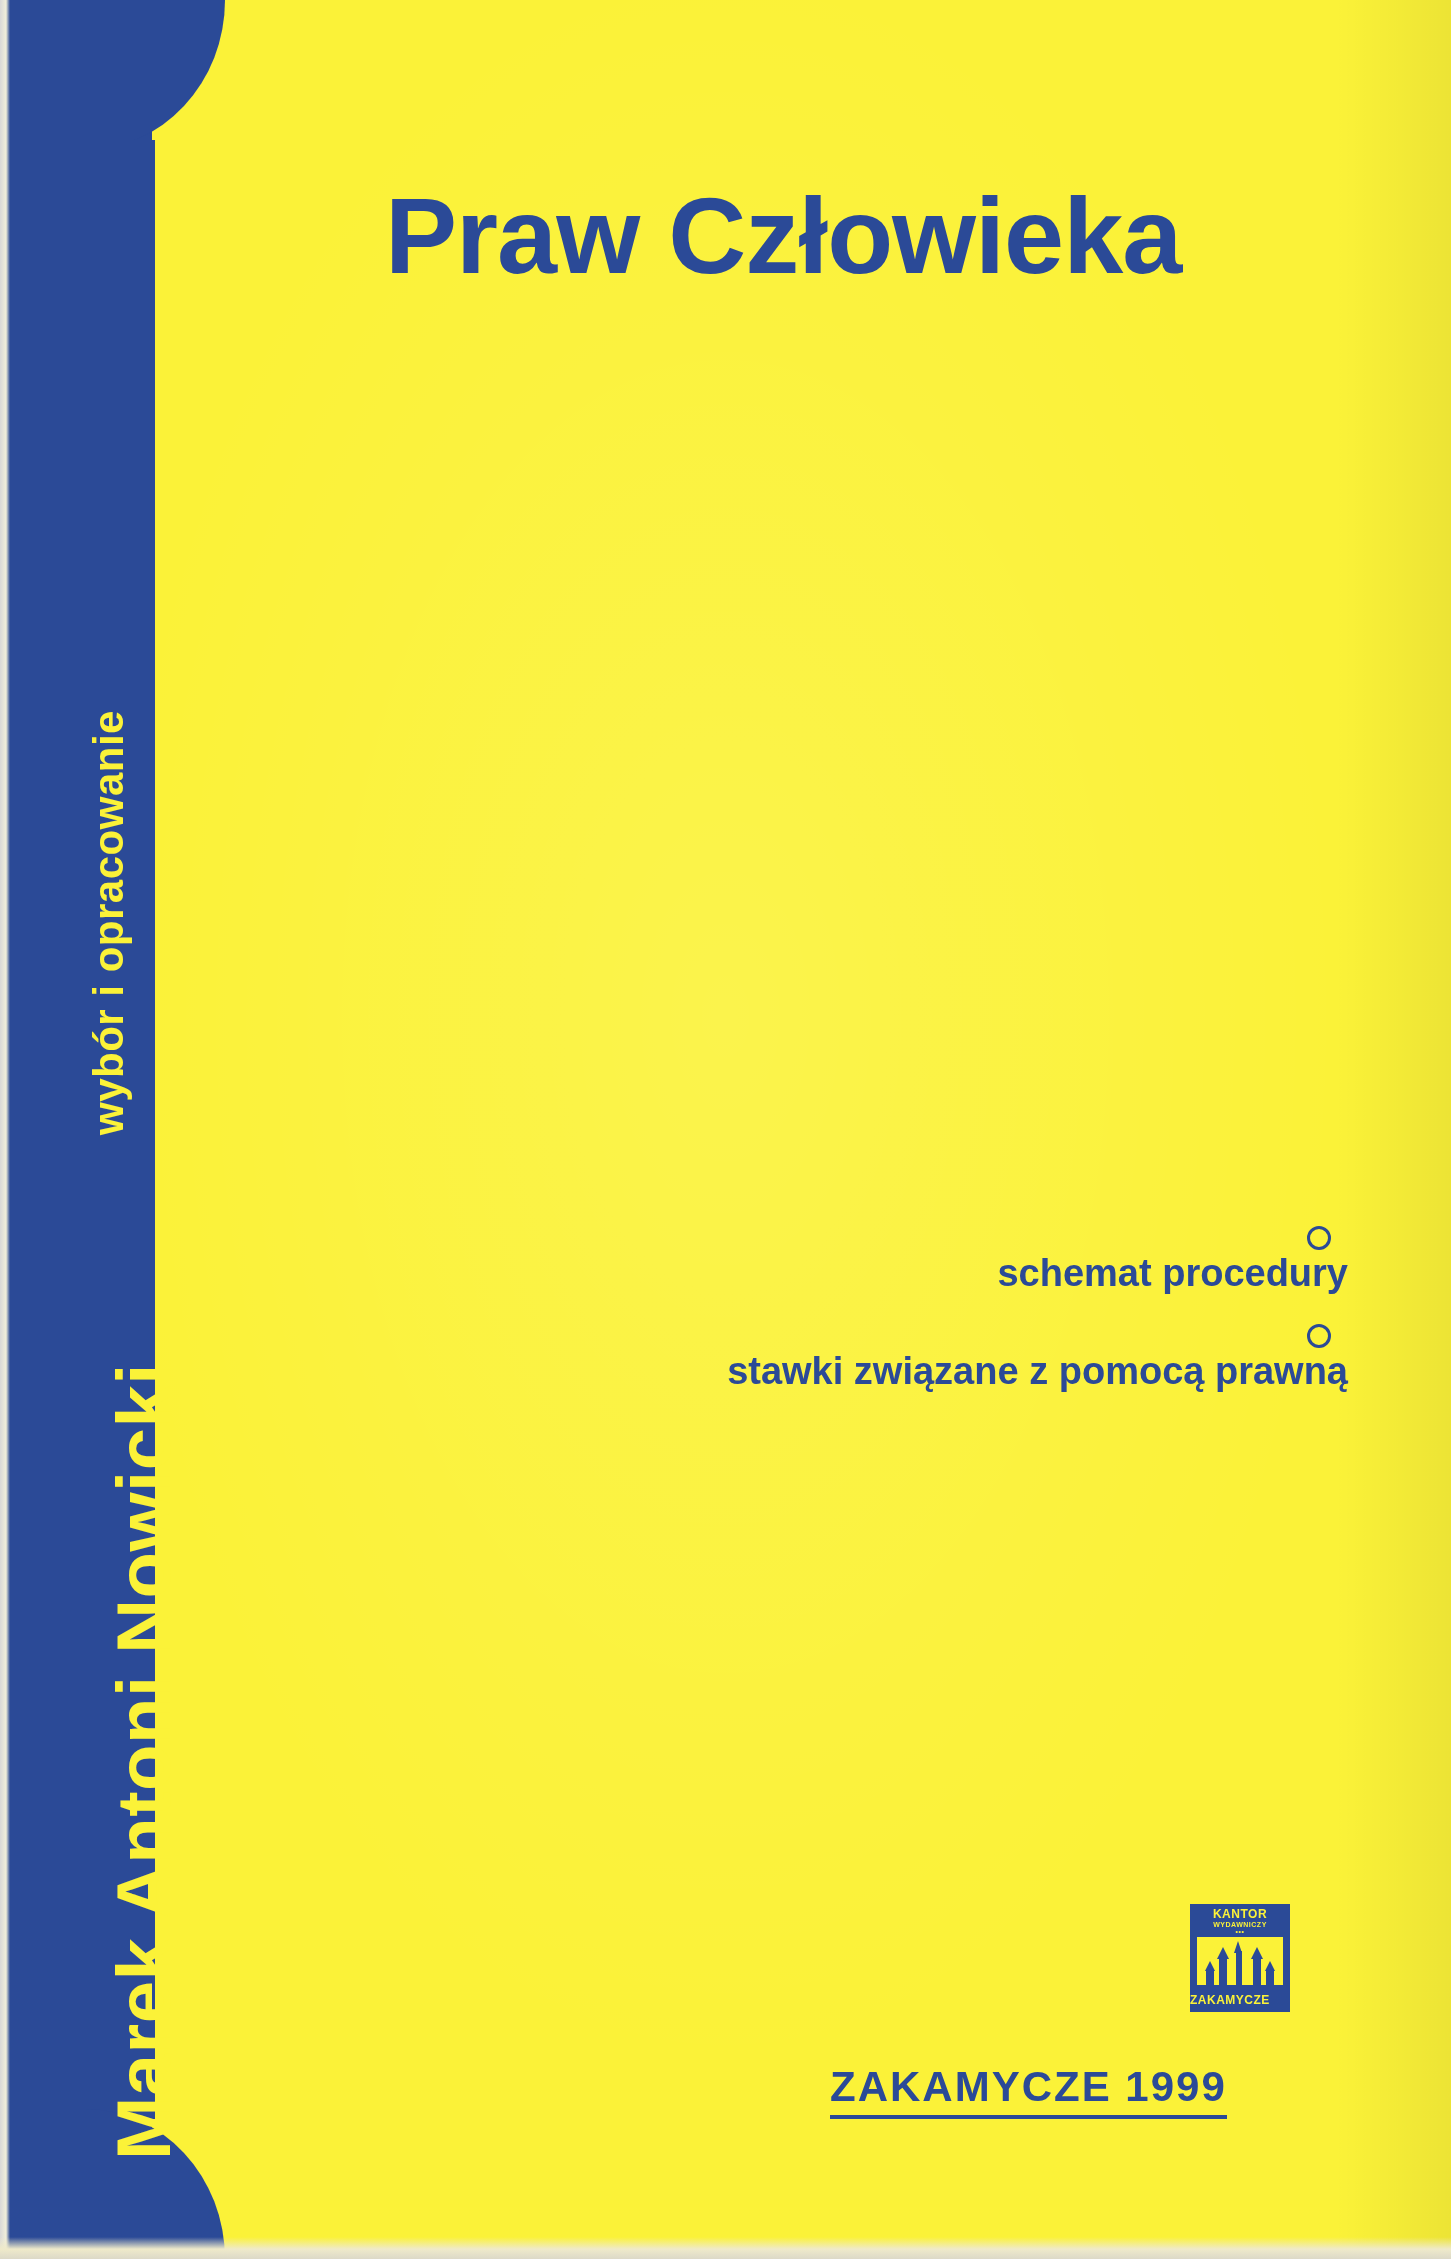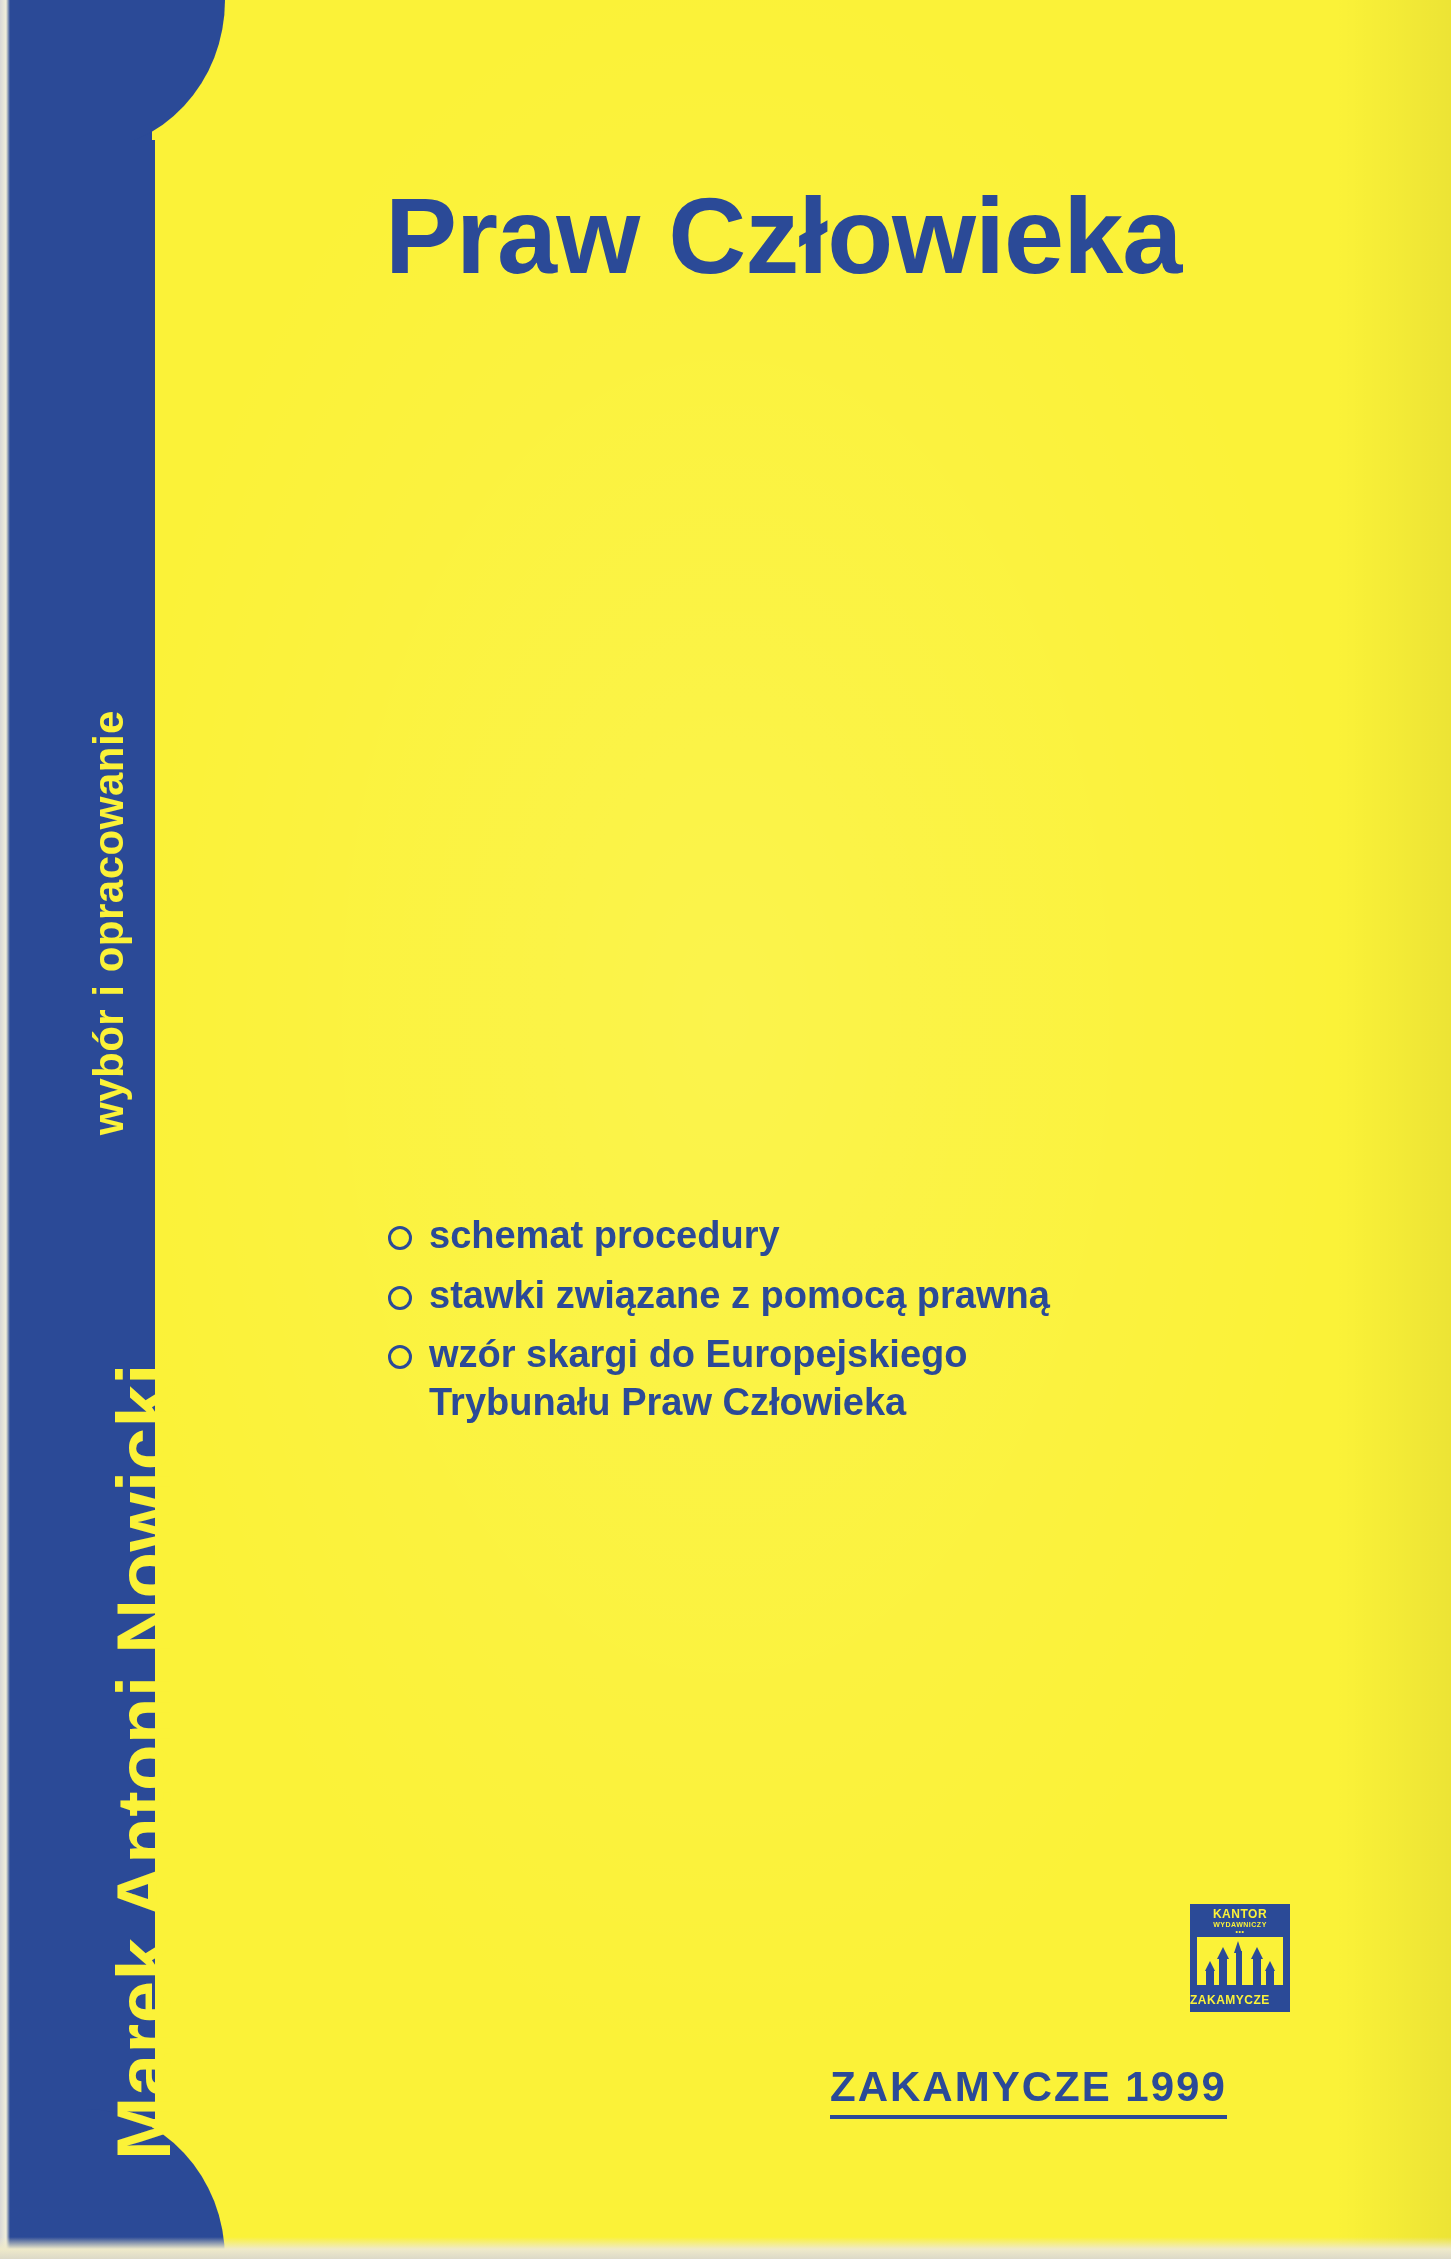--- a/index.html
+++ b/index.html
@@ -118,22 +118,23 @@
   
   .bullets {
     position: absolute;
     left: 388px;
     top: 1212px;
     width: 960px;
     color: #2b4a97;
   }
   .bullet-row {
     display: flex;
-    align-items: flex-start;
+    align-items: flex-end;
     margin-bottom: 12px;
+    flex-direction: column;
   }
   .bullet-dot {
     flex: 0 0 auto;
     width: 18px;
     height: 18px;
     border: 3px solid #2b4a97;
     border-radius: 50%;
     background: #fbf238;
     margin-top: 14px;
     margin-right: 17px;
@@ -216,25 +217,20 @@
   </div>
 
   <div class="bullets">
     <div class="bullet-row">
       <span class="bullet-dot"></span>
       <span class="bullet-text">schemat procedury</span>
     </div>
     <div class="bullet-row">
       <span class="bullet-dot"></span>
       <span class="bullet-text">stawki związane z pomocą prawną</span>
-    </div>
-    <div class="bullet-row">
-      <span class="bullet-dot"></span>
-      <span class="bullet-text" style="white-space: pre-line;">wzór skargi do Europejskiego
-Trybunału Praw Człowieka</span>
     </div>
   </div>
 
   <div class="publisher">ZAKAMYCZE 1999</div>
 
   <div class="logo">
     <div class="logo-top">KANTOR</div>
     <div class="logo-sub">WYDAWNICZY</div>
     <div class="logo-sub">•••</div>
     <div class="logo-mark">

